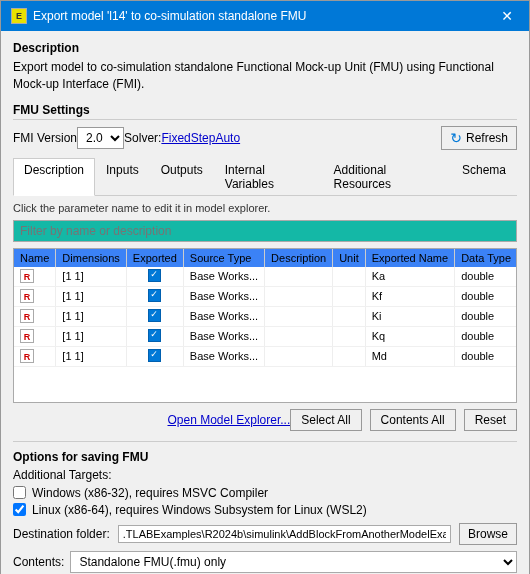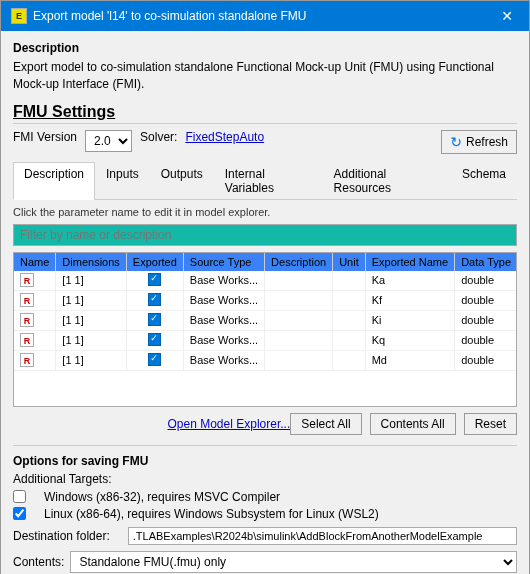--- a/index.html
+++ b/index.html
@@ -59,30 +59,29 @@
       font-size: 12px;
       margin-bottom: 4px;
     }
     .description-text {
       font-size: 12px;
       margin-bottom: 10px;
       line-height: 1.4;
     }
     .fmu-settings-label {
       font-weight: bold;
-      font-size: 16px;
+      font-size: 12px;
       margin-bottom: 6px;
       border-bottom: 1px solid #ccc;
       padding-bottom: 2px;
-      text-decoration: underline;
     }
     .fmi-row {
       display: flex;
-      align-items: flex-start;
-      gap: 8px;
+      align-items: center;
+      gap: 0;
       margin-bottom: 8px;
     }
     .fmi-label { font-size: 12px; }
     .fmi-version-select {
       padding: 2px 4px;
       font-size: 12px;
       border: 1px solid #999;
       background: white;
       cursor: pointer;
     }
@@ -228,31 +227,31 @@
       font-size: 12px;
       margin-bottom: 4px;
     }
     .add-targets-label {
       font-size: 12px;
       margin-bottom: 4px;
     }
     .checkbox-row {
       display: flex;
       align-items: center;
-      gap: 18px;
+      gap: 6px;
       margin-bottom: 3px;
       font-size: 12px;
     }
     .checkbox-row input[type=checkbox] {
       cursor: pointer;
     }
     .dest-row {
       display: flex;
       align-items: center;
-      gap: 18px;
+      gap: 8px;
       margin: 6px 0;
       font-size: 12px;
     }
     .dest-label { white-space: nowrap; }
     .dest-input {
       flex: 1;
       padding: 2px 4px;
       font-size: 11px;
       border: 1px solid #aaa;
       background: white;
@@ -432,20 +431,21 @@
     <div class="checkbox-row">
       <input type="checkbox" id="linux-cb" checked="" style="">
       <label for="linux-cb">Linux (x86-64), requires Windows Subsystem for Linux (WSL2)</label>
     </div>
 
 
     
     <div class="dest-row">
       <span class="dest-label">Destination folder:</span>
       <input class="dest-input" type="text" value=".TLABExamples\R2024b\simulink\AddBlockFromAnotherModelExample" style="">
+      <button class="browse-btn">Browse</button>
     </div>
 
     
     <div class="contents-row">
       <span>Contents:</span>
       <select class="contents-select">
         <option>Standalone FMU(.fmu) only</option>
         <option>FMU with source code</option>
         <option>FMU with model</option>
       </select>

